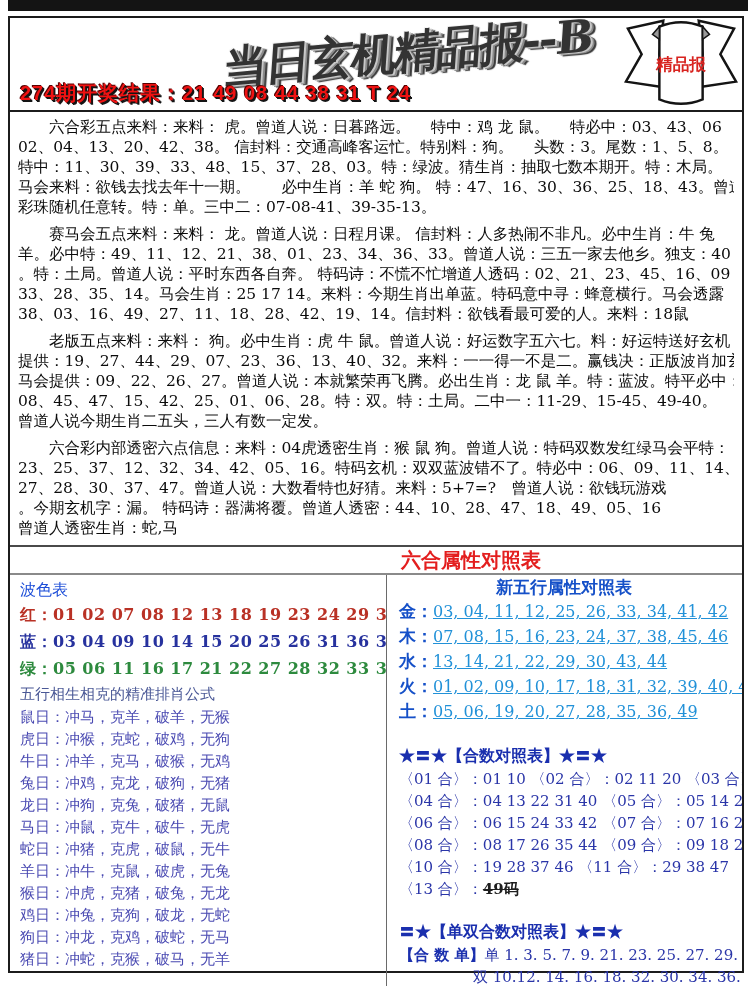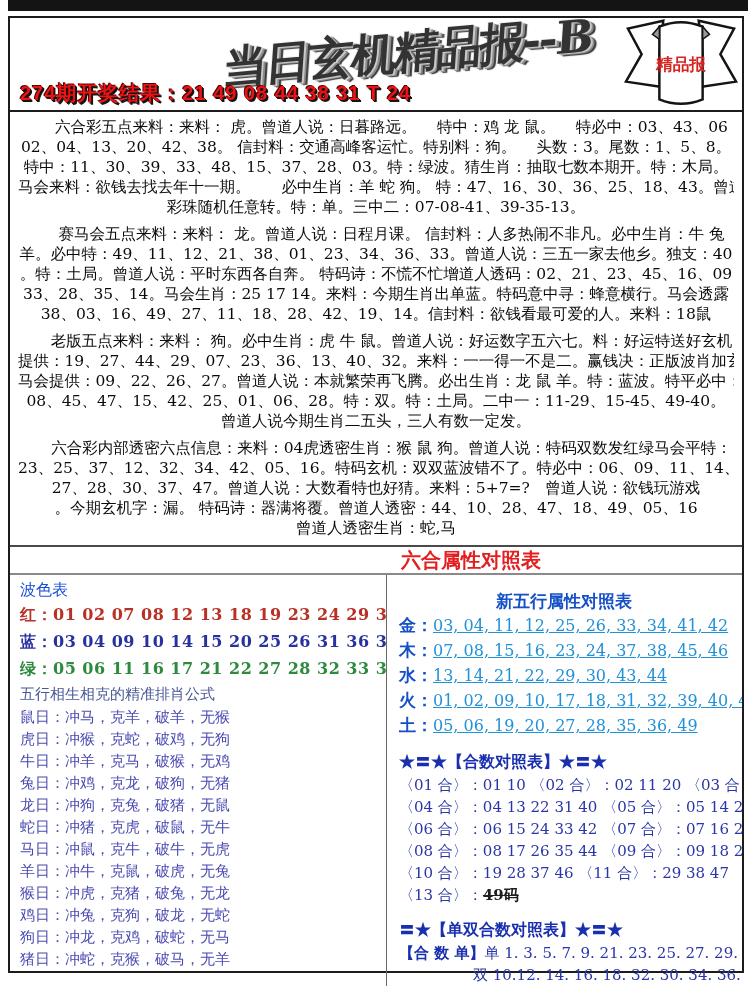--- a/index.html
+++ b/index.html
@@ -24,46 +24,46 @@
   .result-line{
     position:absolute;left:10px;bottom:3px;white-space:nowrap;
     font-family:"Liberation Sans","DejaVu Sans",sans-serif;
     font-size:20px;font-weight:bold;color:#ee1212;letter-spacing:1px;
     text-shadow:2px 2px 0 #141414,1px 1px 0 #141414,-1px -1px 0 #5a0000;
   }
   .ribbon{position:absolute;right:2px;top:-6px;width:118px;height:100px;}
   .ribbon text{font-family:"Liberation Sans",sans-serif;font-weight:bold;fill:#d82420;font-size:17px;}
   
   .tips{padding:5px 8px 0 8px;font-size:15.5px;line-height:20px;color:#0b0b0b;}
-  .tips .para{margin:0 0 7px 0;overflow:hidden;text-align:center;}
+  .tips .para{margin:0 0 7px 0;overflow:hidden;}
   .tips .tline{white-space:nowrap;}
   .tips .tline:first-child{text-indent:2em;}
   
   .band{
     border-top:2px solid #4a4a4a;border-bottom:2px solid #8a8a8a;
     height:26px;line-height:26px;text-align:center;padding-left:190px;
     font-size:20px;font-weight:bold;color:#e31e1e;
     font-family:"Liberation Sans","DejaVu Sans",sans-serif;
   }
   
   .columns{display:flex;height:411px;overflow:hidden;}
   .col-left{width:377px;box-sizing:border-box;border-right:1px solid #6a6a6a;padding:4px 0 0 10px;overflow:hidden;}
-  .col-right{flex:1;padding:14px 4px 0 12px;overflow:hidden;}
+  .col-right{flex:1;padding:0 4px 0 12px;overflow:hidden;}
   .wave-title{color:#1d4ed8;font-size:16px;line-height:22px;}
   .wave-row{font-size:16px;font-weight:bold;line-height:27px;letter-spacing:0.5px;white-space:nowrap;}
   .wave-red{color:#b93125;}
   .wave-blue{color:#27329e;}
   .wave-green{color:#2d8a3e;}
   .formula-title{color:#4a5896;font-size:15px;line-height:24px;}
   .zodiac-line{color:#4a4ab2;font-size:15px;line-height:22px;white-space:nowrap;}
   .five-title{color:#1550c8;font-weight:bold;font-size:17px;line-height:24px;text-align:center;width:330px;}
   .five-row{line-height:25px;white-space:nowrap;}
   .five-label{color:#1550c8;font-weight:bold;font-size:17px;}
   .five-nums{color:#2191d8;font-size:16px;text-decoration:underline;}
-  .hesu-header{color:#1a2fae;font-weight:bold;font-size:16px;line-height:25px;margin-top:11px;white-space:nowrap;}
+  .hesu-header{color:#1a2fae;font-weight:bold;font-size:16px;line-height:25px;margin-top:19px;white-space:nowrap;}
   .hesu-line{color:#2a35a8;font-size:15px;line-height:22px;white-space:nowrap;}
   .struck{color:#1e1e1e;font-weight:bold;text-decoration:line-through;}
   .ds-row{color:#2a35a8;font-size:15px;line-height:22px;white-space:nowrap;}
   .ds-label{font-weight:bold;color:#1a2fae;}
   .ds-indent{padding-left:74px;}
 </style>
 </head>
 <body>
 
 <div class="top-bar"></div>
@@ -131,22 +131,22 @@
       <div class="wave-row wave-green">
         <span>绿：</span><span>05 06 11 16 17 21 22 27 28 32 33 38 39 43 44 49</span>
       </div>
       <div class="formula-title">五行相生相克的精准排肖公式</div>
       <div>
           <div class="zodiac-line">鼠日：冲马，克羊，破羊，无猴</div>
           <div class="zodiac-line">虎日：冲猴，克蛇，破鸡，无狗</div>
           <div class="zodiac-line">牛日：冲羊，克马，破猴，无鸡</div>
           <div class="zodiac-line">兔日：冲鸡，克龙，破狗，无猪</div>
           <div class="zodiac-line">龙日：冲狗，克兔，破猪，无鼠</div>
+          <div class="zodiac-line">马日：冲鼠，克牛，破牛，无虎</div>
           <div class="zodiac-line">蛇日：冲猪，克虎，破鼠，无牛</div>
-          <div class="zodiac-line">马日：冲鼠，克牛，破牛，无虎</div>
           <div class="zodiac-line">羊日：冲牛，克鼠，破虎，无兔</div>
           <div class="zodiac-line">猴日：冲虎，克猪，破兔，无龙</div>
           <div class="zodiac-line">鸡日：冲兔，克狗，破龙，无蛇</div>
           <div class="zodiac-line">狗日：冲龙，克鸡，破蛇，无马</div>
           <div class="zodiac-line">猪日：冲蛇，克猴，破马，无羊</div>
         </div>
     </div>
 
     <div class="col-right">
       <div class="five-title">新五行属性对照表</div>

